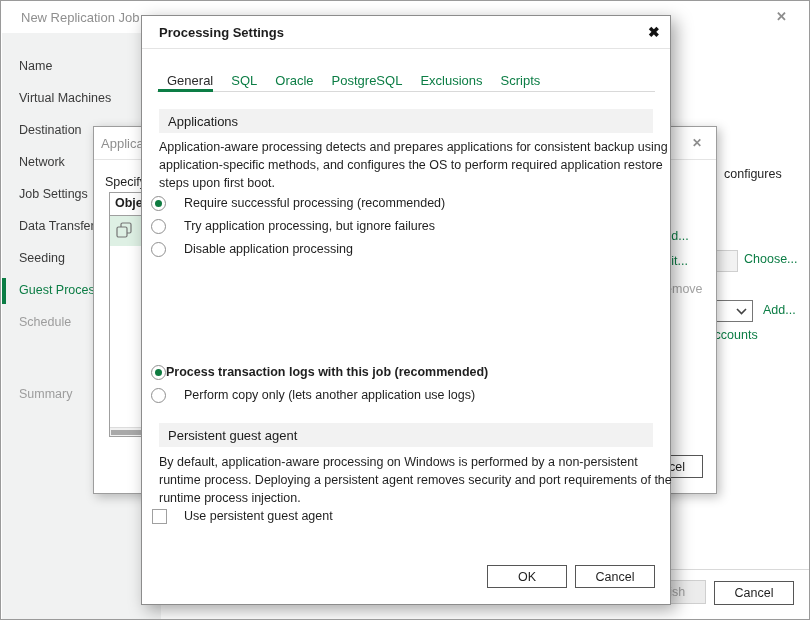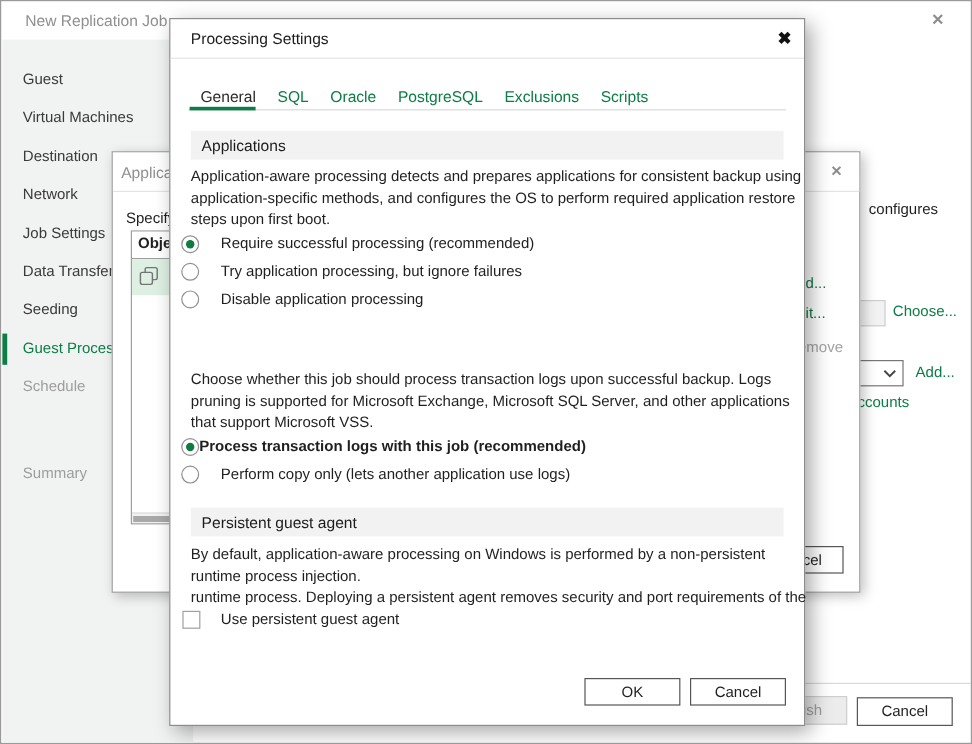--- a/index.html
+++ b/index.html
@@ -61,21 +61,21 @@
 <body>
 
 <div id="stage">
 
   <div class="abs win-title" style="left:20px;top:9px;">New Replication Job</div>
   <div class="abs win-close" style="left:775px;top:8px;">✕</div>
 
   <div class="abs sidebar" style="left:1px;top:32px;width:159px;height:586px;"></div>
   <div class="abs side-bar" style="left:1px;top:277px;width:4px;height:26px;"></div>
 
-  <div class="abs side-item side-done" style="top:58px;">Guest</div>
+  <div class="abs side-item side-done" style="top:58px;">Name</div>
   <div class="abs side-item side-done" style="top:90px;">Virtual Machines</div>
   <div class="abs side-item side-done" style="top:122px;">Destination</div>
   <div class="abs side-item side-done" style="top:154px;">Network</div>
   <div class="abs side-item side-done" style="top:186px;">Job Settings</div>
   <div class="abs side-item side-done" style="top:218px;">Data Transfer</div>
   <div class="abs side-item side-done" style="top:250px;">Seeding</div>
   <div class="abs side-item side-active" style="top:282px;">Guest Processing</div>
   <div class="abs side-item side-future" style="top:314px;">Schedule</div>
   <div class="abs side-item side-future" style="top:346px;margin-top:40px;">Summary</div>
 
@@ -121,21 +121,21 @@
     </div>
   </div>
 
   <div class="abs glink" style="left:655px;top:228px;z-index:11;">Add...</div>
   <div class="abs glink" style="left:655px;top:253px;z-index:11;">Edit...</div>
   <div class="abs glink-dis" style="left:655px;top:281px;z-index:11;">Remove</div>
   <div class="abs btn" style="left:627px;top:454px;width:75px;height:23px;z-index:11;">Cancel</div>
 
   <div class="abs modal" style="left:140px;top:14px;width:530px;height:590px;">
     <div class="abs modal-titlebar" style="left:0;top:0;width:528px;height:33px;"></div>
-    <div class="abs modal-title" style="left:17px;top:9px;">Processing Settings</div>
+    <div class="abs modal-title" style="left:17px;top:9px;font-weight:bold;">Processing Settings</div>
     <div class="abs modal-close" style="left:506px;top:8px;">✖</div>
 
     <div class="abs tabs" style="left:25px;top:50px;height:22px;">
       <span class="tab tab-active">General</span>
       <span class="tab">SQL</span>
       <span class="tab">Oracle</span>
       <span class="tab">PostgreSQL</span>
       <span class="tab">Exclusions</span>
       <span class="tab">Scripts</span>
     </div>
@@ -154,39 +154,34 @@
     </div>
     <div class="abs optrow" style="left:9px;top:202px;">
       <span class="radio"></span>
       <span class="optlabel" style="margin-left:18px;">Try application processing, but ignore failures</span>
     </div>
     <div class="abs optrow" style="left:9px;top:225px;">
       <span class="radio"></span>
       <span class="optlabel" style="margin-left:18px;">Disable application processing</span>
     </div>
 
-    <div class="abs para" style="left:17px;top:291px;">
-      <div>Choose whether this job should process transaction logs upon successful backup. Logs</div>
-      <div>pruning is supported for Microsoft Exchange, Microsoft SQL Server, and other applications</div>
-      <div>that support Microsoft VSS.</div>
-    </div>
     <div class="abs optrow" style="left:9px;top:348px;">
       <span class="radio on"></span>
       <span class="optlabel" style="font-weight:bold;">Process transaction logs with this job (recommended)</span>
     </div>
     <div class="abs optrow" style="left:9px;top:371px;">
       <span class="radio"></span>
       <span class="optlabel" style="margin-left:18px;">Perform copy only (lets another application use logs)</span>
     </div>
 
     <div class="abs secbar" style="left:17px;top:407px;width:494px;height:24px;">Persistent guest agent</div>
     <div class="abs para" style="left:17px;top:437px;">
       <div>By default, application-aware processing on Windows is performed by a non-persistent</div>
+      <div>runtime process. Deploying a persistent agent removes security and port requirements of the</div>
       <div>runtime process injection.</div>
-      <div>runtime process. Deploying a persistent agent removes security and port requirements of the</div>
     </div>
     <div class="abs optrow" style="left:10px;top:492px;">
       <span class="checkbox"></span>
       <span class="optlabel" style="margin-left:17px;">Use persistent guest agent</span>
     </div>
 
     <div class="abs btn" style="left:345px;top:549px;width:80px;height:23px;">OK</div>
     <div class="abs btn" style="left:433px;top:549px;width:80px;height:23px;">Cancel</div>
   </div>
 

